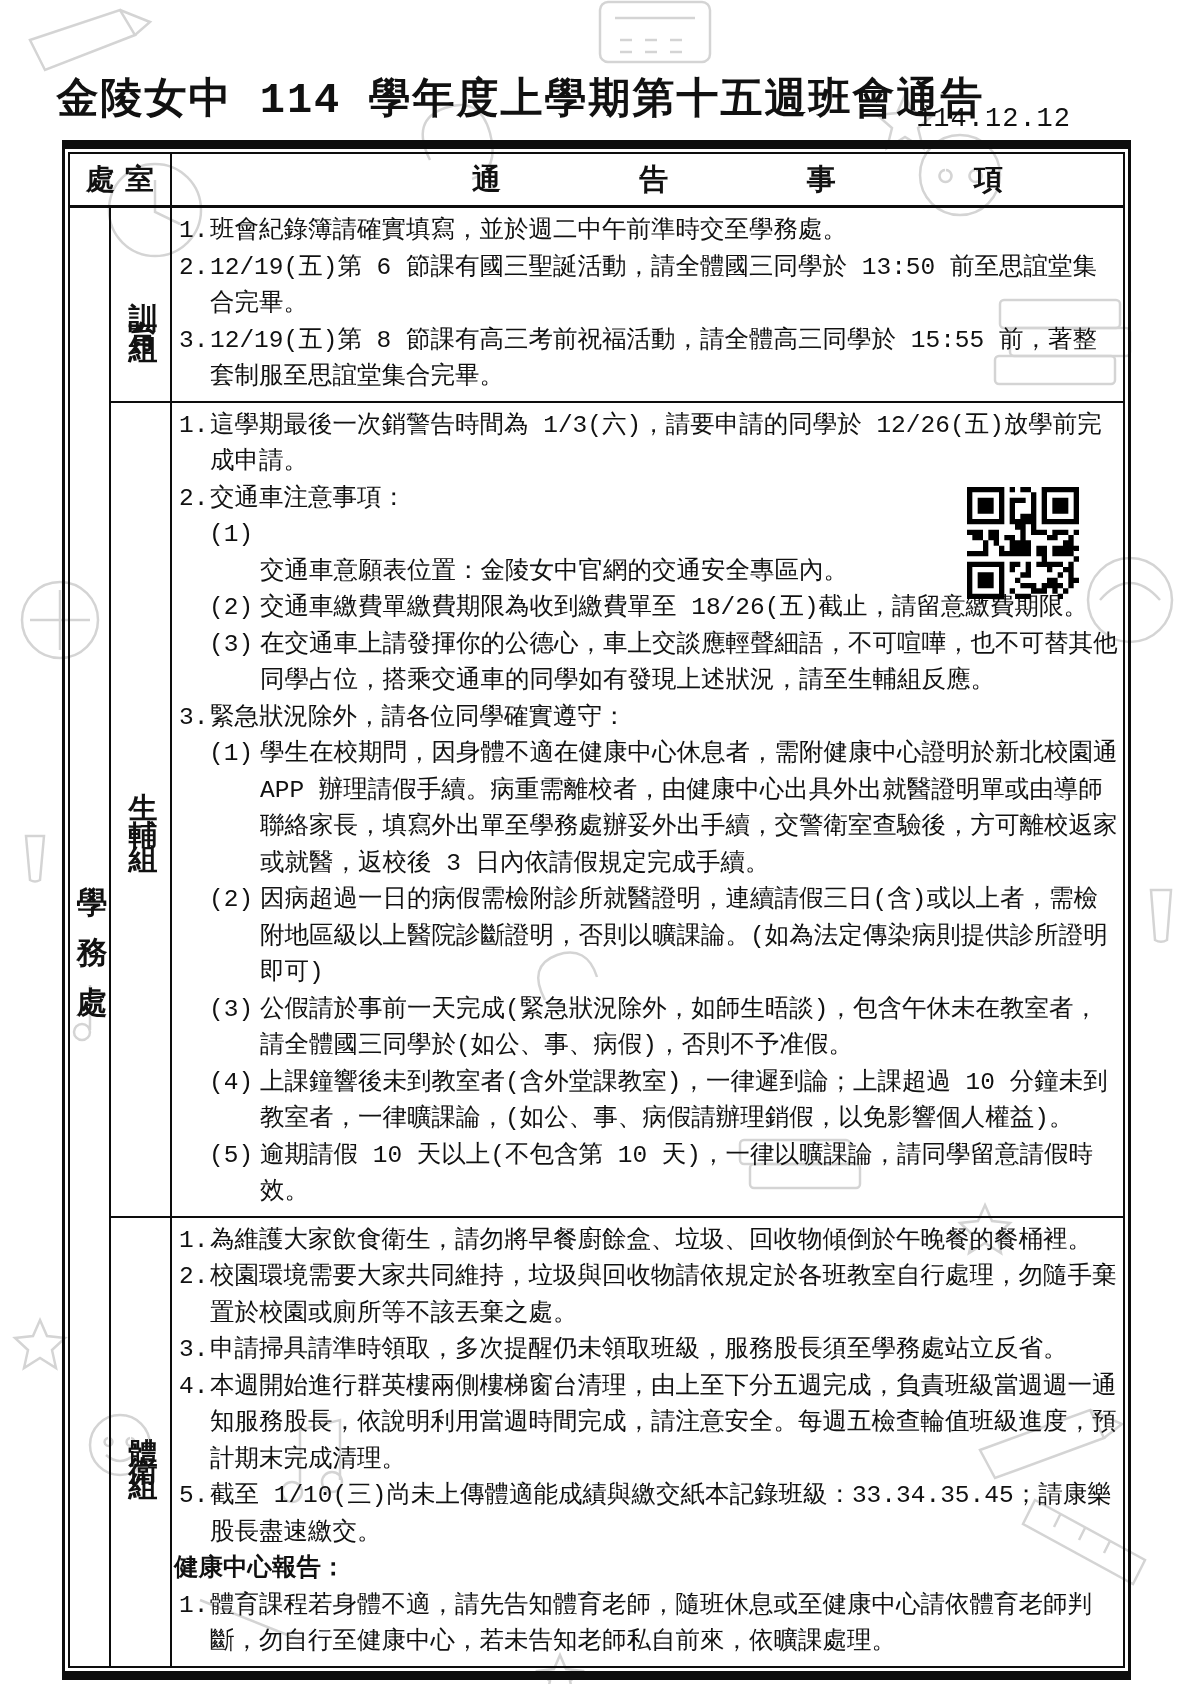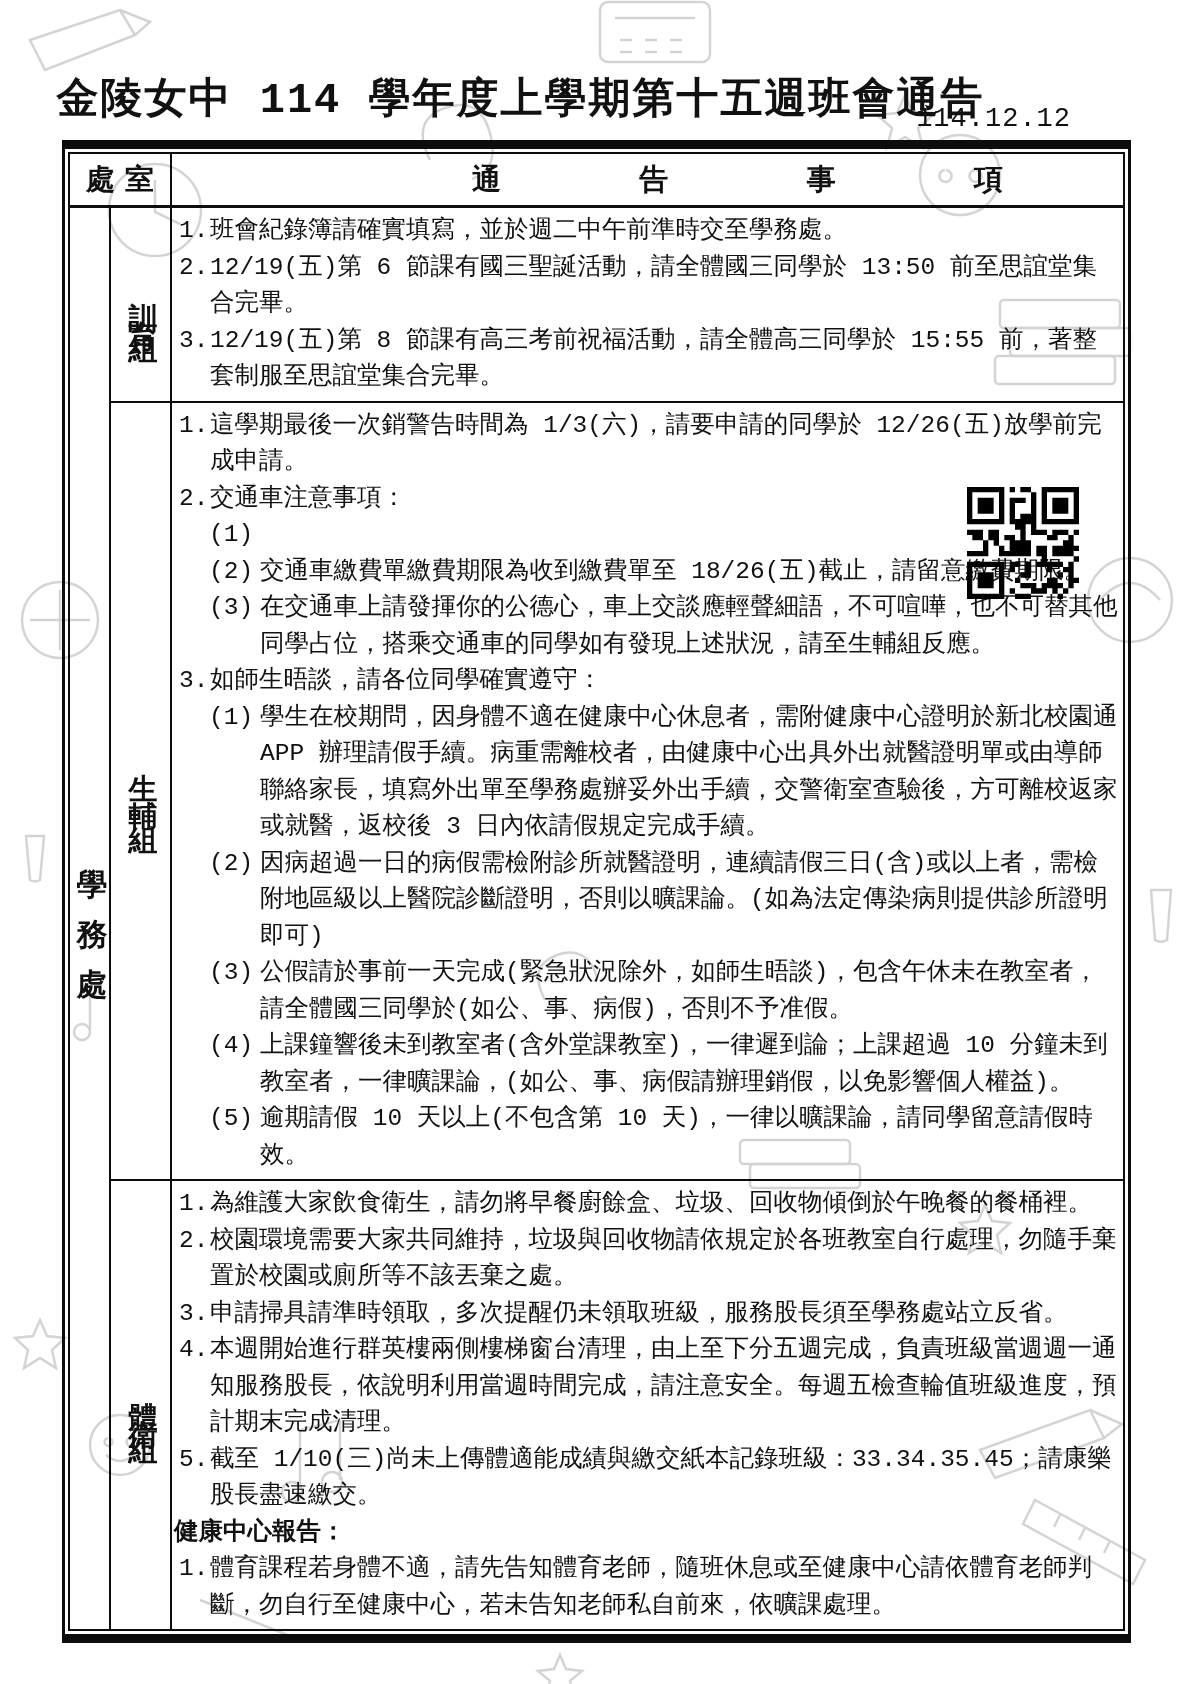--- a/index.html
+++ b/index.html
@@ -206,31 +206,35 @@
               <span class="marker">1.</span>
               <span class="txt">這學期最後一次銷警告時間為 1/3(六)，請要申請的同學於 12/26(五)放學前完成申請。</span>
             </div>
             <div class="item lv0">
               <span class="marker">2.</span>
               <span class="txt">交通車注意事項：</span>
             </div>
             <div class="item lv1 narrow">
               <span class="marker">(1)</span>
             </div>
+            <div class="item lv2">
+              <span class="marker"></span>
+              <span class="txt">交通車意願表位置：金陵女中官網的交通安全專區內。</span>
+            </div>
             <div class="item lv1">
               <span class="marker">(2)</span>
               <span class="txt">交通車繳費單繳費期限為收到繳費單至 18/26(五)截止，請留意繳費期限。</span>
             </div>
             <div class="item lv1">
               <span class="marker">(3)</span>
               <span class="txt">在交通車上請發揮你的公德心，車上交談應輕聲細語，不可喧嘩，也不可替其他同學占位，搭乘交通車的同學如有發現上述狀況，請至生輔組反應。</span>
             </div>
             <div class="item lv0">
               <span class="marker">3.</span>
-              <span class="txt">如師生晤談，請各位同學確實遵守：</span>
+              <span class="txt">緊急狀況除外，請各位同學確實遵守：</span>
             </div>
             <div class="item lv1">
               <span class="marker">(1)</span>
               <span class="txt">學生在校期問，因身體不適在健康中心休息者，需附健康中心證明於新北校園通 APP 辦理請假手續。病重需離校者，由健康中心出具外出就醫證明單或由導師聯絡家長，填寫外出單至學務處辦妥外出手續，交警衛室查驗後，方可離校返家或就醫，返校後 3 日內依請假規定完成手續。</span>
             </div>
             <div class="item lv1">
               <span class="marker">(2)</span>
               <span class="txt">因病超過一日的病假需檢附診所就醫證明，連續請假三日(含)或以上者，需檢附地區級以上醫院診斷證明，否則以曠課論。(如為法定傳染病則提供診所證明即可)</span>
             </div>
             <div class="item lv1">

